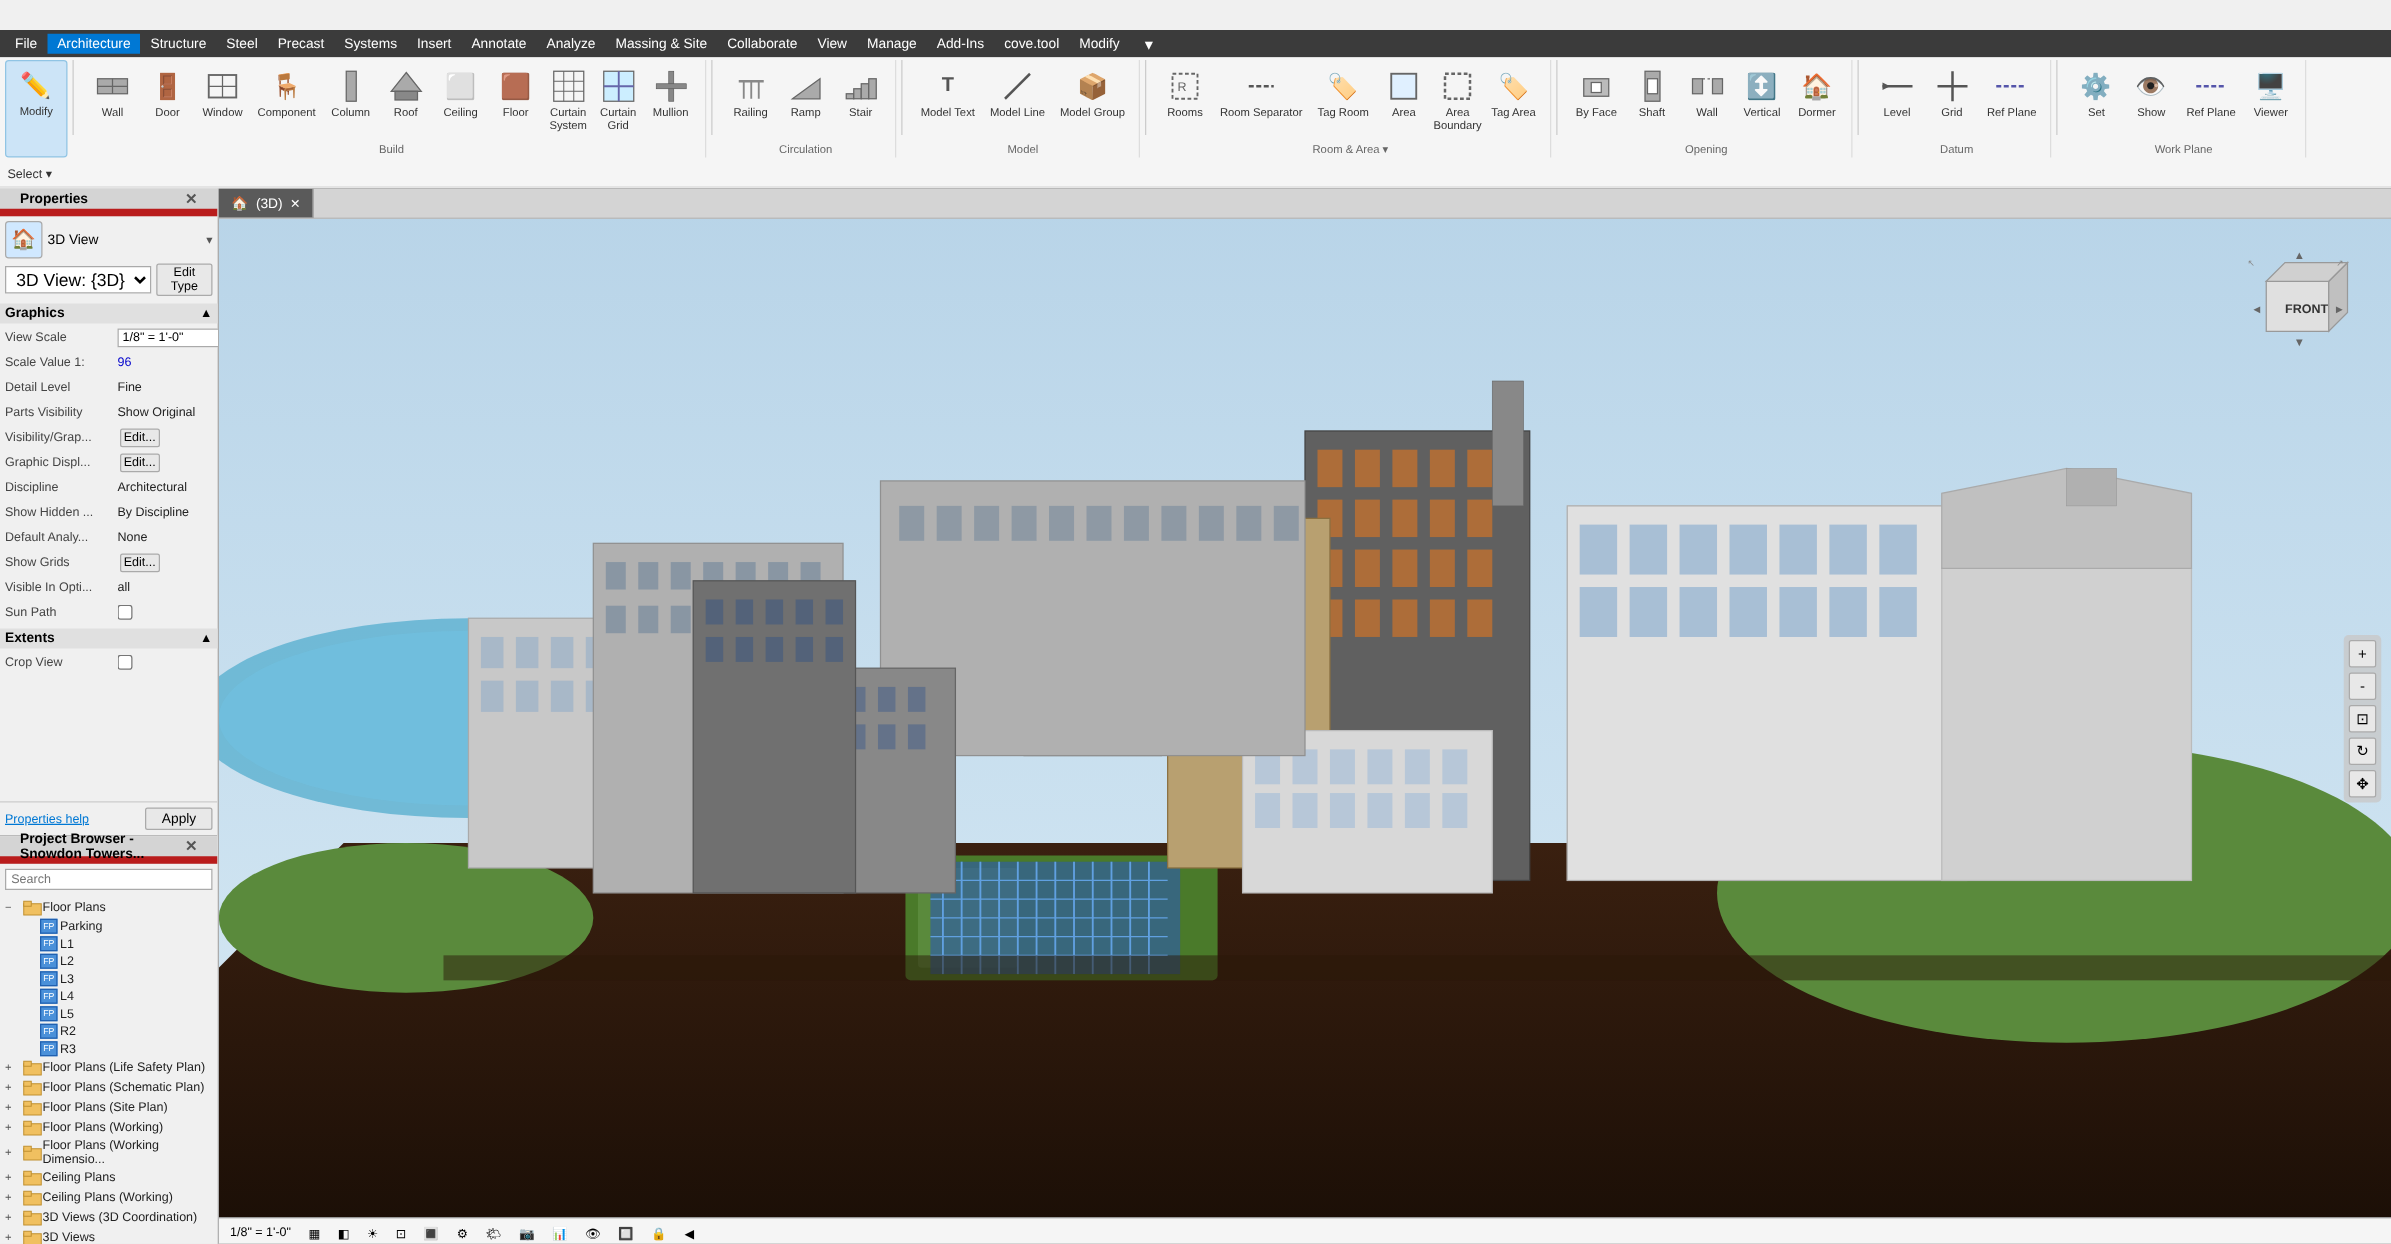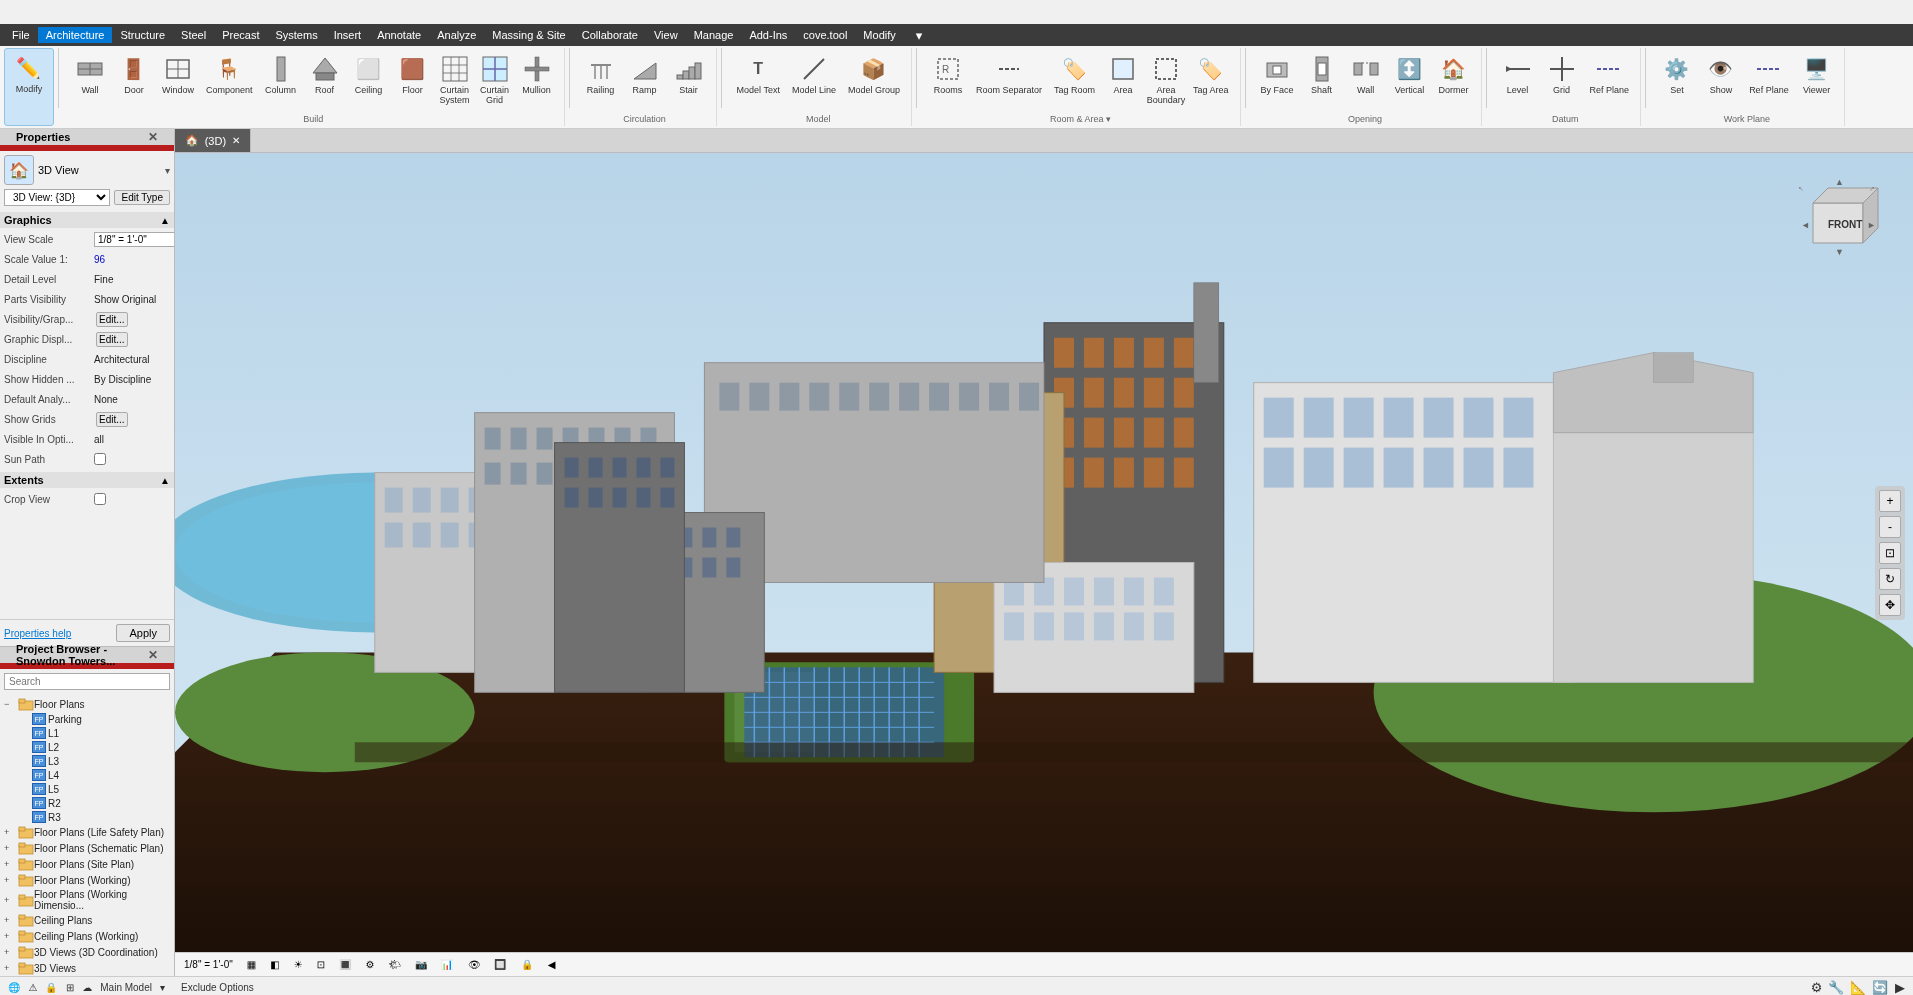--- a/index.html
+++ b/index.html
@@ -148,22 +148,23 @@
     .prop-view-row {
       display: flex;
       align-items: center;
       margin-bottom: 6px;
       gap: 4px;
     }
     .prop-view-select {
       background: #fff;
       border: 1px solid #aaa;
       padding: 1px 4px;
-      font-size: 10px;
+      font-size: 14px;
       flex: 1;
+      text-align: center;
     }
     .edit-type-btn {
       background: #e8e8e8;
       border: 1px solid #aaa;
       padding: 1px 6px;
       font-size: 10px;
       cursor: pointer;
       border-radius: 2px;
     }
 
@@ -762,20 +763,23 @@
         </div>
         <div class="ribbon-item">
           <div class="ribbon-icon">🖥️</div>
           <div>Viewer</div>
         </div>
       </div>
       <div class="ribbon-group-label">Work Plane</div>
     </div>
   </div>
 
+  <div class="select-row">
+    <div class="select-dropdown">Select ▾</div>
+  </div>
 </div>
 
 <div class="main-layout">
 
   <div class="left-panel">
 
     <div style="flex:1;display:flex;flex-direction:column;overflow:hidden;">
       <div class="panel-header">
         <span>Properties</span>
         <span class="panel-close">✕</span>

